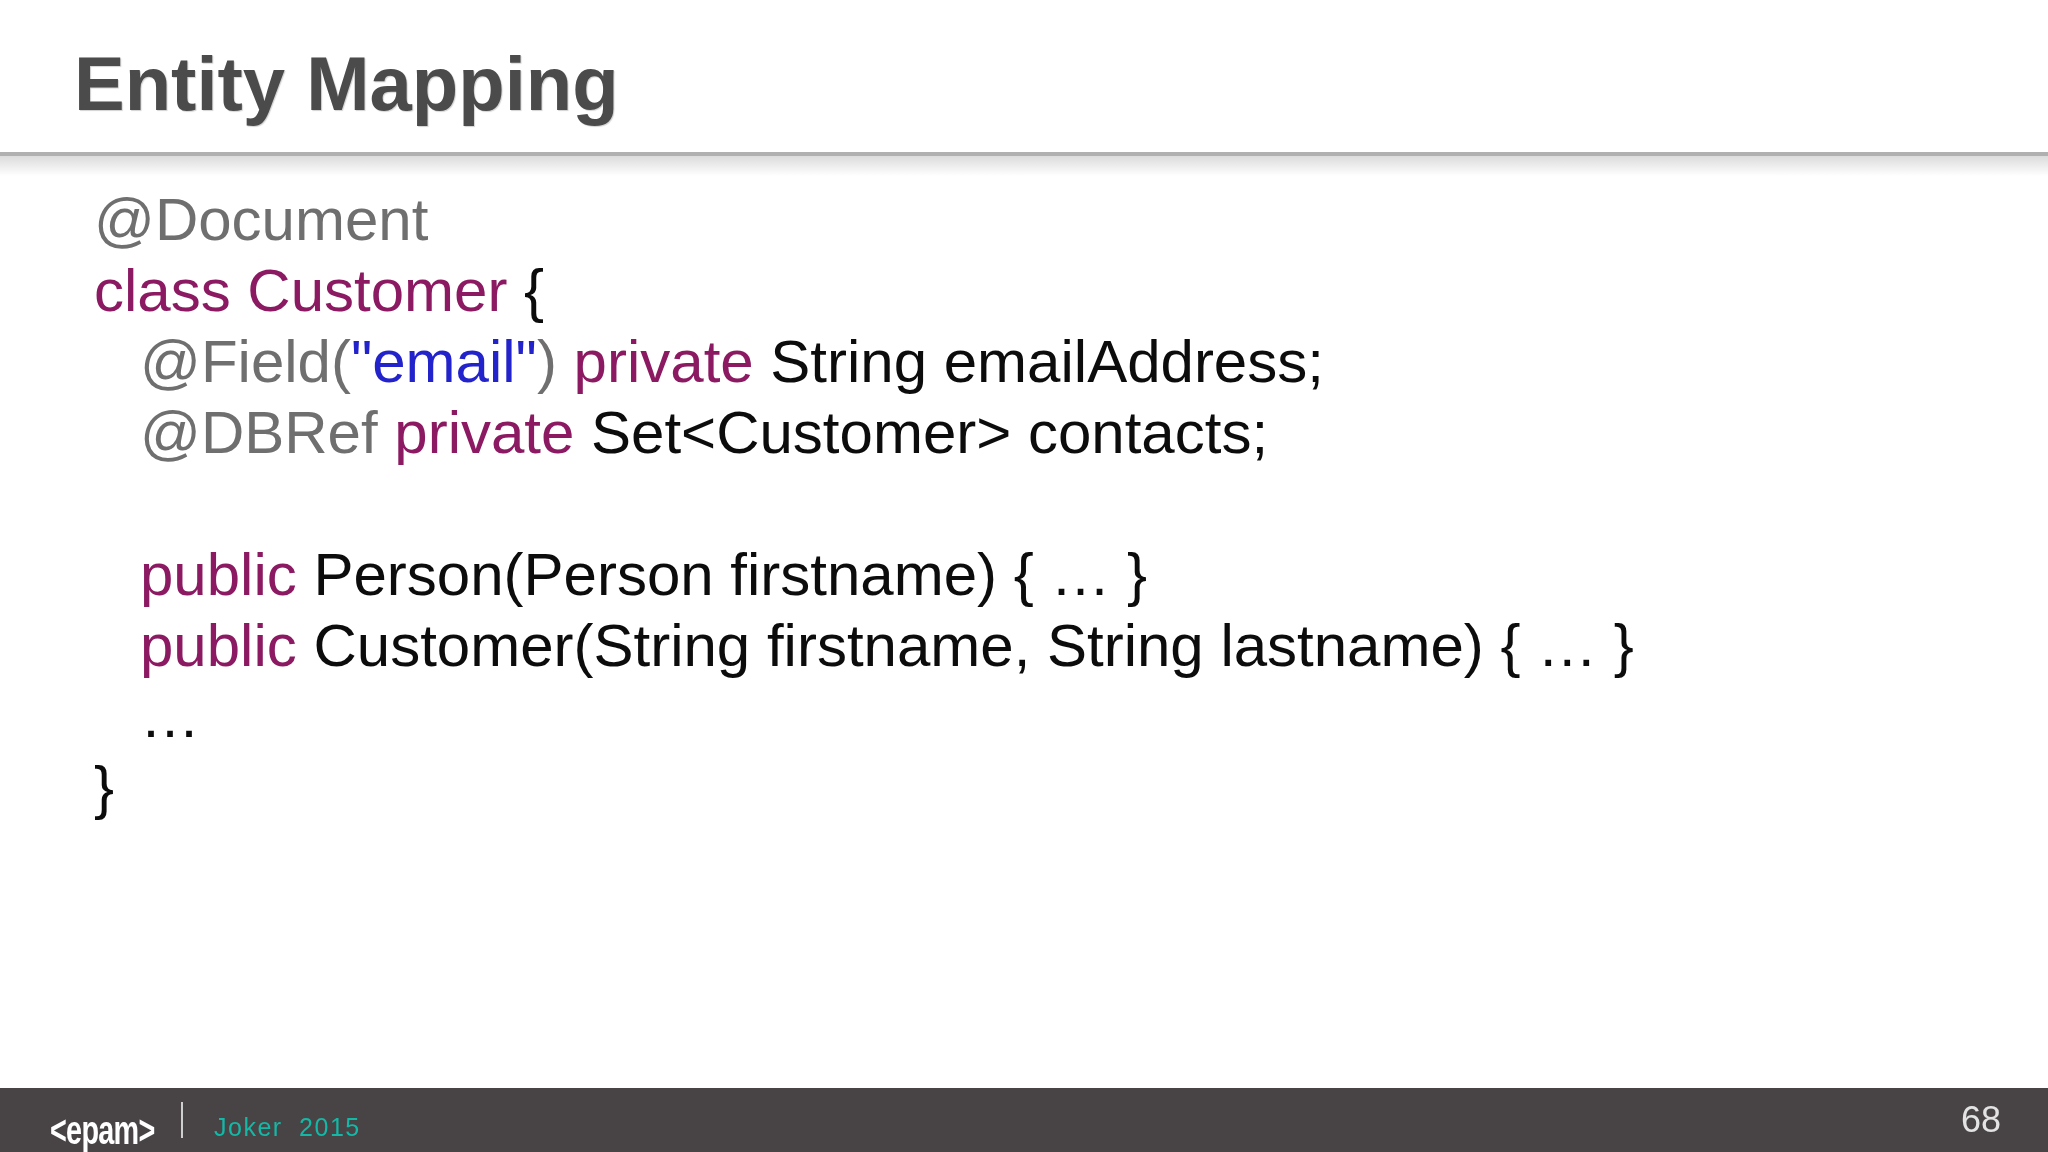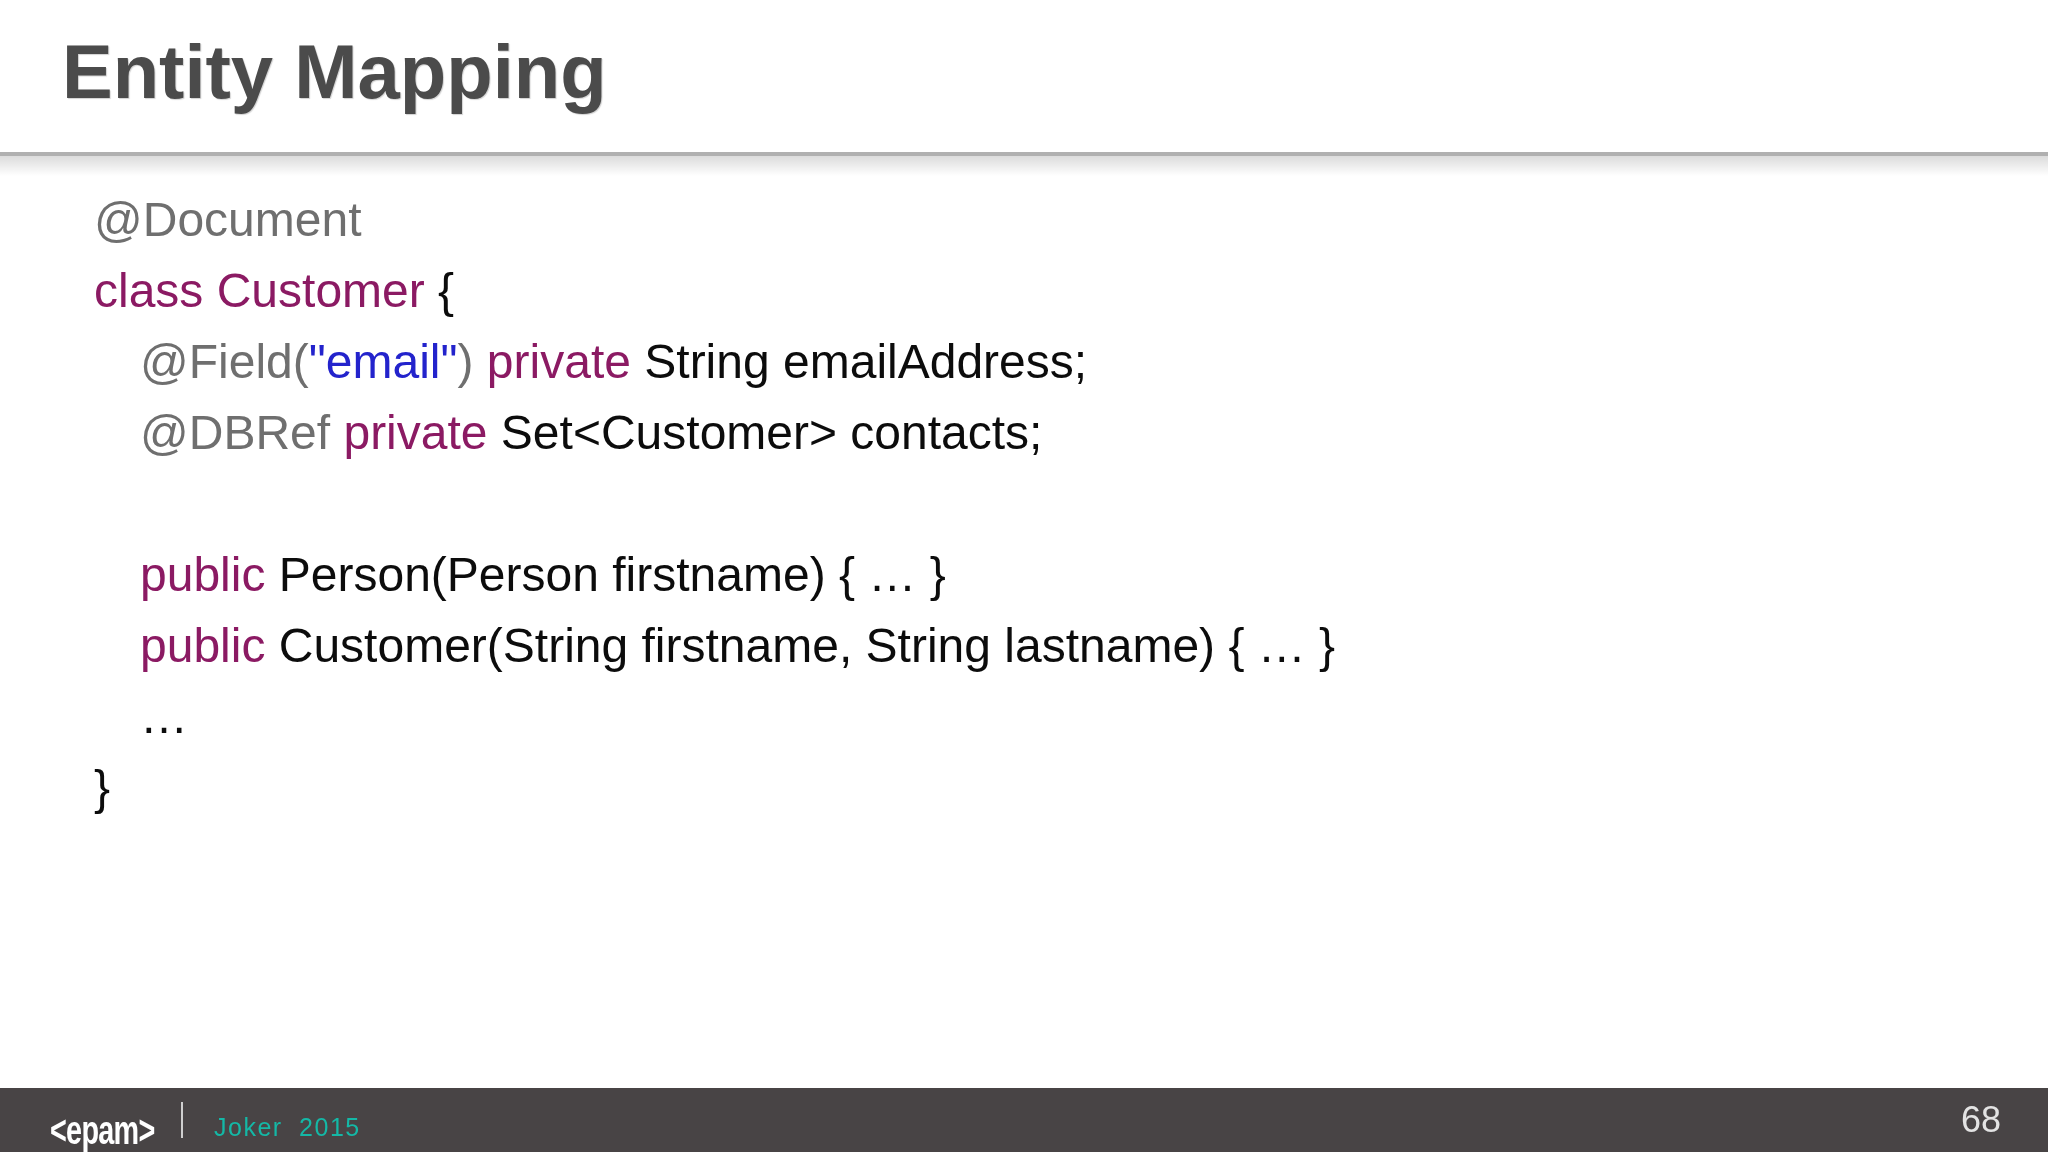--- a/index.html
+++ b/index.html
@@ -14,21 +14,21 @@
     height: 1152px;
     background: #ffffff;
     overflow: hidden;
   }
 
   
   .title {
     position: absolute;
     left: 62px;
     top: 30px;
-    margin: 0;
+    margin: 12px;
     font-size: 76px;
     font-weight: bold;
     line-height: 1.1;
     letter-spacing: 0px;
     color: var(--c-title, #4b4b4b);
     text-shadow: 1px 1px 1px rgba(0,0,0,0.18);
   }
 
   
   .divider {
@@ -46,21 +46,21 @@
     width: 2048px;
     height: 20px;
     background: linear-gradient(to bottom, rgba(0,0,0,0.14), rgba(0,0,0,0));
   }
 
   
   .code {
     position: absolute;
     left: 94px;
     top: 184px;
-    font-size: 48px;
+    font-size: 60px;
     line-height: 71px;
     color: var(--c-code, #0c0c0c);
   }
   .line {
     height: 71px;
     white-space: pre;
   }
   .line.ind { padding-left: 46px; }
   .seg { white-space: pre; }
   .ann   { color: var(--c-annotation, #6f6f6f); }

